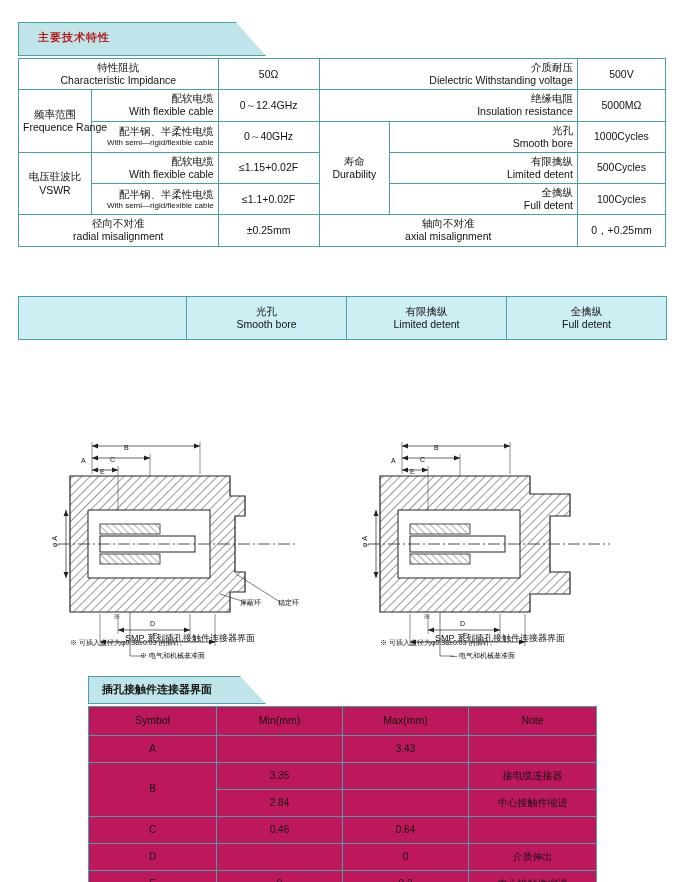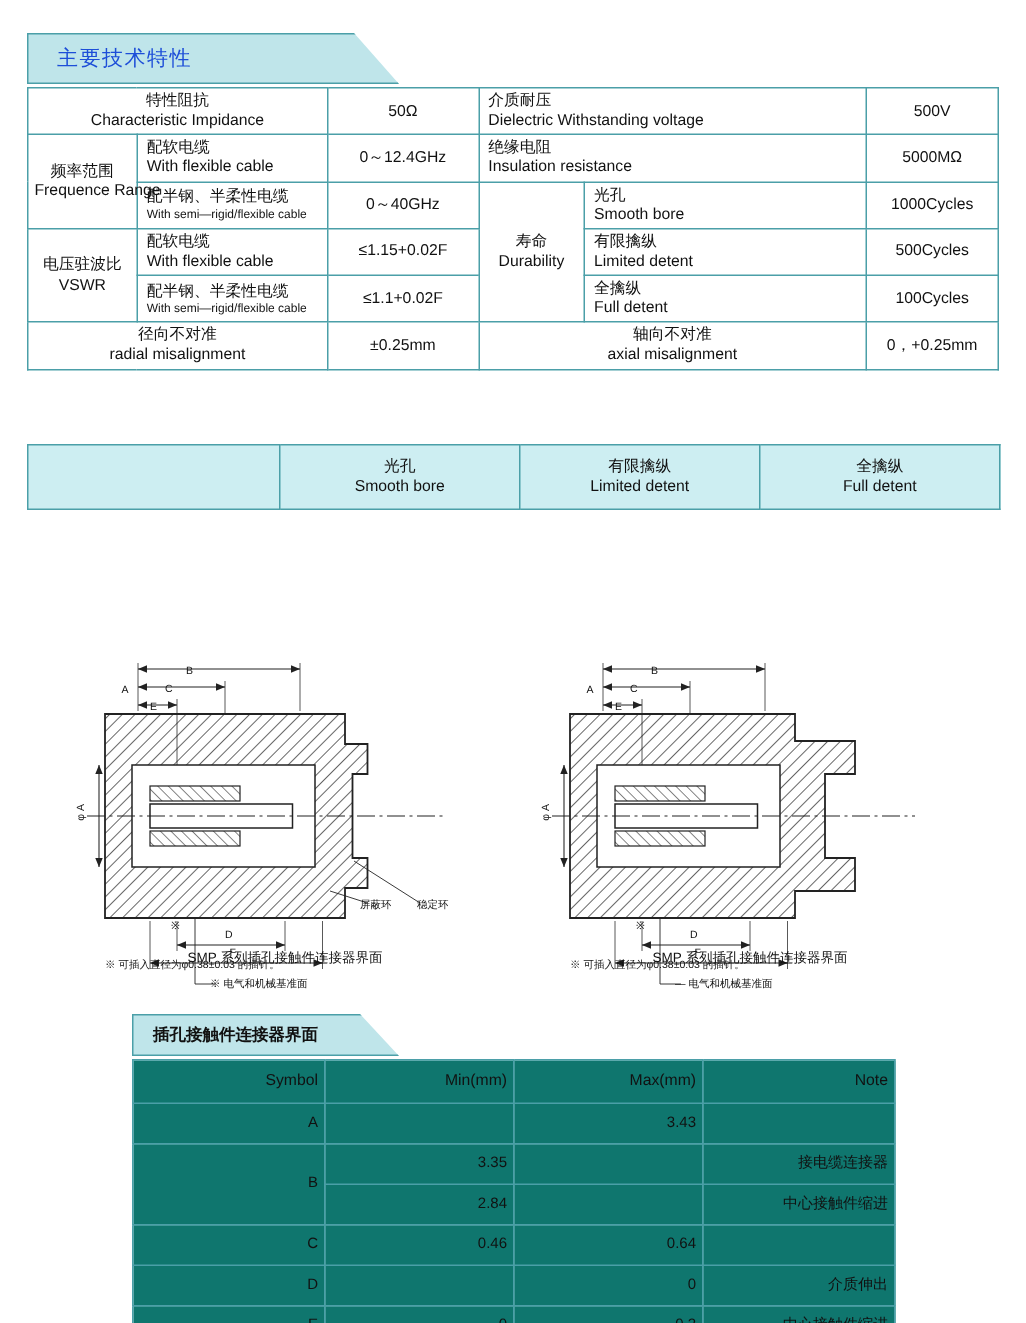--- a/index.html
+++ b/index.html
@@ -41,21 +41,21 @@
   }
   .en {
     font-size: 10.5px;
     display: block;
     white-space: nowrap;
   }
   .en.small {
     font-size: 8px;
   }
   .cell-left {
-    text-align: left;
+    text-align: right;
     padding-left: 6px;
   }
   .val {
     font-size: 10.5px;
   }
 
   
   .top-block {
     position: absolute;
     left: 18px;
@@ -74,24 +74,24 @@
     height: 34px;
     background: #bfe5ea;
     border: 1px solid #4b9fa8;
     box-sizing: border-box;
     clip-path: polygon(0 0, 218px 0, 248px 34px, 0 34px);
   }
   .banner-text {
     position: absolute;
     left: 20px;
     top: 8px;
-    font-size: 14px;
-    font-weight: normal;
+    font-size: 11px;
+    font-weight: bold;
     letter-spacing: 1px;
-    color: #1d4ed8;
+    color: #b91c1c;
   }
   .key-perf {
     position: absolute;
     left: 330px;
     top: 9px;
     width: 300px;
     text-align: center;
     font-size: 13px;
     font-weight: bold;
     letter-spacing: 0.5px;
@@ -179,23 +179,22 @@
   }
   .dim-table {
     position: absolute;
     left: 0;
     top: 30px;
     width: 508px;
     background: #cdeef2;
   }
   .dim-table td {
     height: 22px;
-    background: #0f766e;
+    background: #be185d;
     font-size: 10px;
-    text-align: right;
   }
   .dim-table .hd td {
     height: 24px;
     font-size: 10.5px;
   }
 </style>
 </head>
 <body>
 
 <div class="page">

